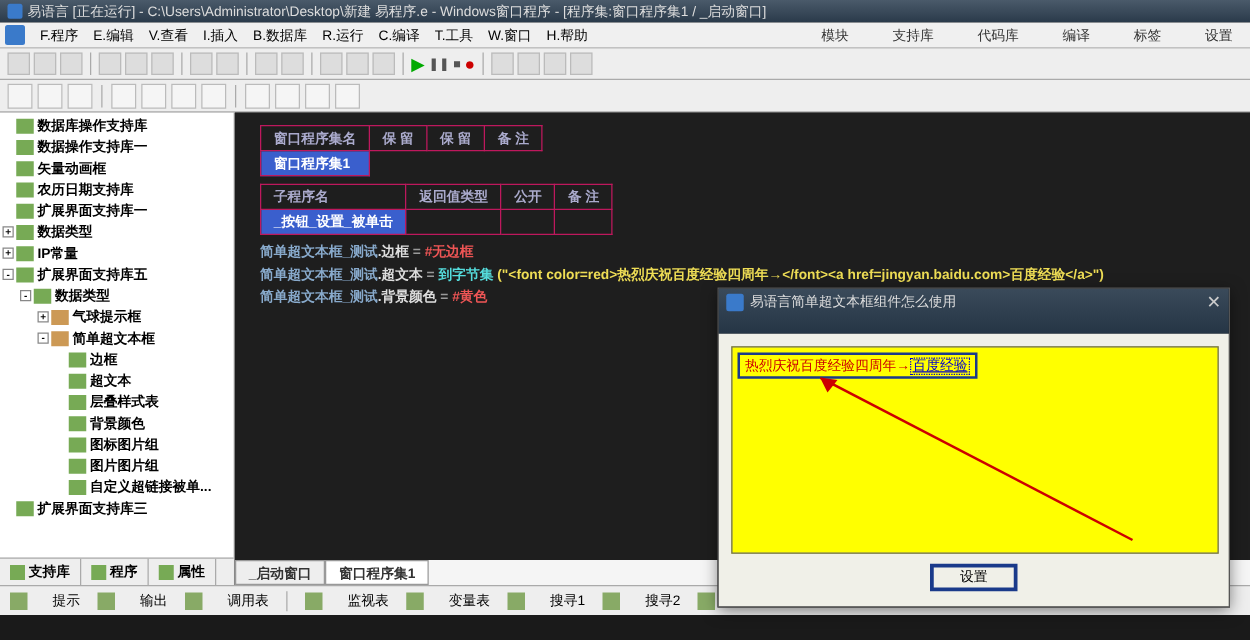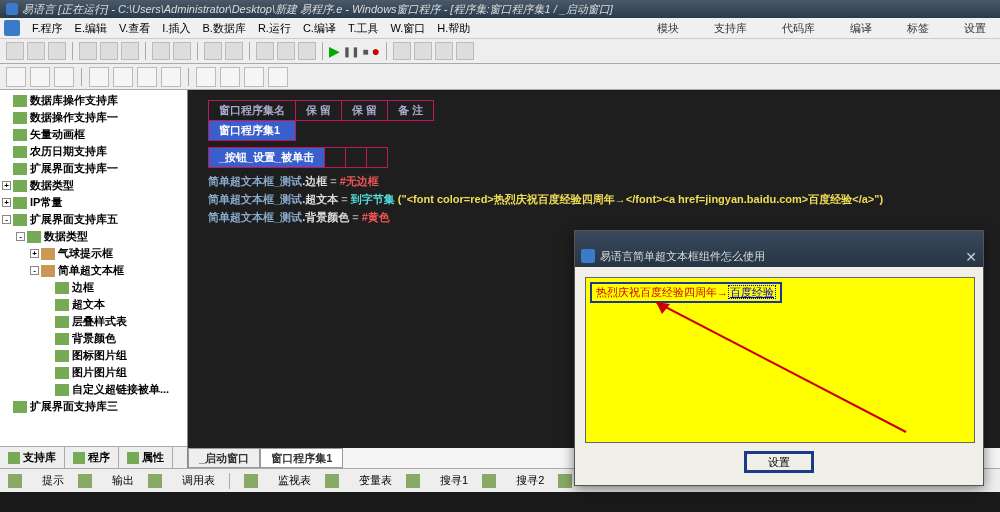--- a/index.html
+++ b/index.html
@@ -1,17 +1,17 @@
 <!DOCTYPE html>
 <html><head>
 <meta charset="utf-8">
 <style>
 *{margin:0;padding:0;box-sizing:border-box;font-family:"Microsoft YaHei","SimSun",sans-serif;font-size:11px;}
 body{background:#1a1a1a;width:1000px;height:512px;overflow:hidden;position:relative;}
-.titlebar{height:18px;background:linear-gradient(#4a5a6a,#2a3a4a);color:#ddd;padding:2px 6px;font-size:10px;display:flex;align-items:center;font-style:italic;}
+.titlebar{height:18px;background:linear-gradient(#4a5a6a,#2a3a4a);color:#ddd;padding:2px 6px;font-size:10px;display:flex;align-items:center;}
 .titlebar .logo{width:12px;height:12px;background:#3a7aca;margin-right:4px;border-radius:2px;}
 .menubar{height:20px;background:#f0f0f0;display:flex;align-items:center;padding:0 4px;}
 .menubar .logo2{width:16px;height:16px;background:#3a7aca;margin-right:6px;border-radius:2px;}
 .menubar span{padding:0 6px;cursor:pointer;}
 .menubar2{height:20px;background:#f0f0f0;display:flex;align-items:center;padding:0 4px;gap:14px;border-top:1px solid #ccc;}
 .menubar2 span{cursor:pointer;color:#333;}
 .toolbar{height:26px;background:#eee;border-top:1px solid #ccc;border-bottom:1px solid #aaa;display:flex;align-items:center;padding:0 6px;gap:3px;}
 .tb-btn{width:18px;height:18px;background:#ddd;border:1px solid #bbb;}
 .tb-sep{width:1px;height:18px;background:#aaa;margin:0 3px;}
 .tb-play{color:#0a0;font-size:14px;}
@@ -37,21 +37,21 @@
 .tbl{border-collapse:collapse;margin-bottom:6px;}
 .tbl td{border:1px solid #be185d;padding:2px 10px;color:#aac;font-size:11px;}
 .tbl td.sel{background:#3a5fcd;color:#fff;}
 .code-line{margin:3px 0;font-size:11px;}
 .c-var{color:#8ac;}
 .c-eq{color:#999;}
 .c-red{color:#e55;}
 .c-cyan{color:#5dd;}
 .c-ylw{color:#ed5;}
 .dialog{position:absolute;top:230px;left:574px;width:410px;background:#1a1a1a;border:1px solid #555;box-shadow:0 3px 12px rgba(0,0,0,.5);}
-.dlg-title{height:24px;background:linear-gradient(#3a4a5a,#253545);display:flex;align-items:flex-start;padding:18px 6px;color:#ddd;}
+.dlg-title{height:24px;background:linear-gradient(#3a4a5a,#253545);display:flex;align-items:flex-end;padding:18px 6px;color:#ddd;}
 .dlg-title .logo3{width:14px;height:14px;background:#3a7aca;margin-right:5px;border-radius:2px;}
 .dlg-close{margin-left:auto;font-size:14px;cursor:pointer;color:#ccc;}
 .dlg-body{background:#f0f0e8;padding:10px;}
 .ybox{width:390px;height:166px;background:#ffff00;border:1px solid #666;position:relative;}
 .ybox-inner{position:absolute;top:4px;left:4px;border:2px solid #1a3a8a;padding:1px 4px;background:#ffff00;}
 .ybox-inner .red{color:#c00;}
 .ybox-inner .link{color:#00c;text-decoration:underline;border:1px dotted #00c;padding:0 1px;}
 .arrow{position:absolute;top:24px;left:70px;}
 .dlg-btn{width:70px;height:22px;margin:8px auto 2px;border:3px solid #1a3a8a;background:#f0f0e8;display:block;text-align:center;line-height:16px;cursor:pointer;}
 .statusbar{height:24px;background:#eee;border-top:1px solid #aaa;display:flex;align-items:center;padding:0 8px;gap:14px;}
@@ -280,20 +280,26 @@
               <td>保 留</td>
               <td>备 注</td>
             </tr>
         <tr>
               <td class="sel">窗口程序集1</td>
             </tr>
       </tbody>
         </table>
       <table class="tbl">
         <tbody>
+            <tr>
+              <td>子程序名</td>
+              <td>返回值类型</td>
+              <td>公开</td>
+              <td>备 注</td>
+            </tr>
         <tr>
               <td class="sel">_按钮_设置_被单击</td>
               <td></td>
               <td></td>
               <td></td>
             </tr>
       </tbody>
         </table>
       <div class="code-line"><span class="c-var">简单超文本框_测试</span>.<span>边框</span> <span class="c-eq">=</span> <span class="c-red">#无边框</span></div>
       <div class="code-line"><span class="c-var">简单超文本框_测试</span>.<span>超文本</span> <span class="c-eq">=</span> <span class="c-cyan">到字节集</span> <span class="c-ylw">("&lt;font color=red&gt;热烈庆祝百度经验四周年→&lt;/font&gt;&lt;a href=jingyan.baidu.com&gt;百度经验&lt;/a&gt;")</span></div>

